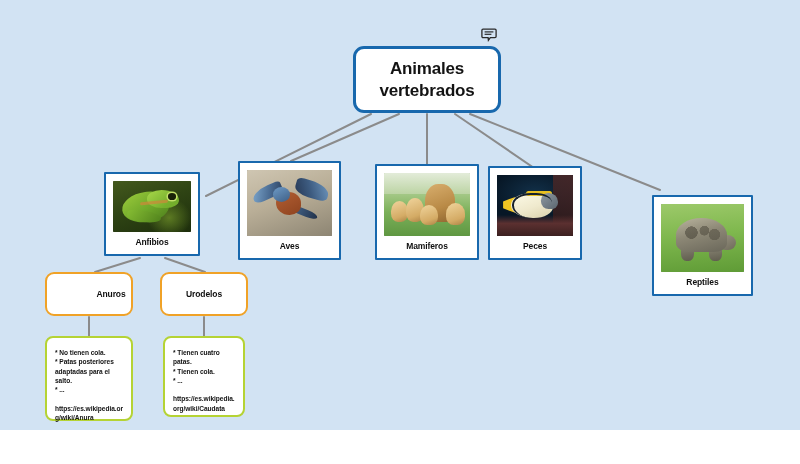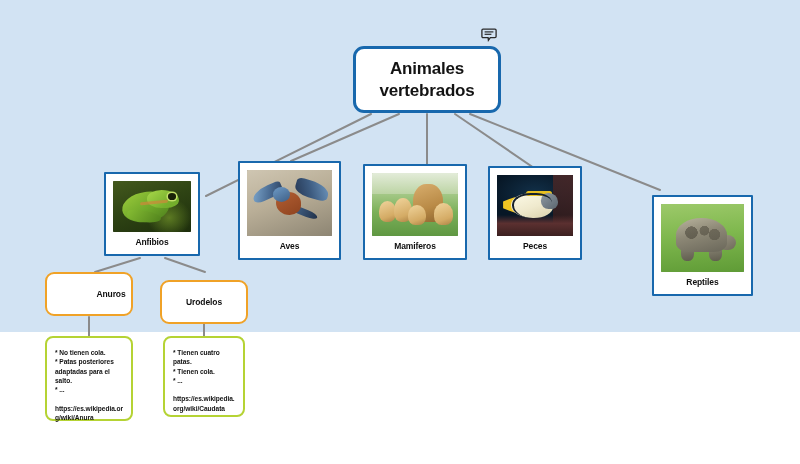--- a/index.html
+++ b/index.html
@@ -3,21 +3,21 @@
 <meta charset="utf-8">
 <style>
   * { box-sizing: border-box; margin: 0; padding: 0; }
   html, body {
     width: 800px; height: 464px;
     overflow: hidden;
     font-family: "Liberation Sans", sans-serif;
   }
   #canvas {
     position: relative;
-    width: 800px; height: 332px;
+    width: 800px; height: 430px;
     background: #d2e3f3;
   }
   #edges {
     position: absolute; left: 0; top: 0;
     width: 800px; height: 464px;
     pointer-events: none;
   }
 
   .node {
     position: absolute;
@@ -359,21 +359,21 @@
         <div class="wingL"></div>
           <div class="wingR"></div>
         <div class="tail"></div>
           <div class="body"></div>
           <div class="head"></div>
       </div>
     </div>
     <div class="pic-label">Aves</div>
   </div>
 
-  <div class="node pic" style="left:363px; top:164px; width:104px; height:96px;">
+  <div class="node pic" style="left:375px; top:164px; width:104px; height:96px;">
     <div class="pic-frame">
       <div class="art art-dogs">
         <div class="sky"></div>
           <div class="adult"></div>
         <div class="p1"></div>
           <div class="p2"></div>
         <div class="p3"></div>
           <div class="p4"></div>
       </div>
     </div>
@@ -405,21 +405,21 @@
           <div class="plates"></div>
       </div>
     </div>
     <div class="pic-label">Reptiles</div>
   </div>
 
   <div class="node cat" style="left:45px; top:272px;padding-left:44px;">
     <div class="cat-label">Anuros</div>
   </div>
 
-  <div class="node cat" style="left:160px; top:280px;">
+  <div class="node cat" style="left:160px; top:272px;">
     <div class="cat-label">Urodelos</div>
   </div>
 
   <div class="node note" style="left:45px; top:336px; width:88px; height:85px;">
     <div class="note-body">* No tienen cola.
 * Patas posteriores adaptadas para el salto.
 * ...</div>
     <div class="note-url">https://es.wikipedia.org/wiki/Anura</div>
   </div>
 

